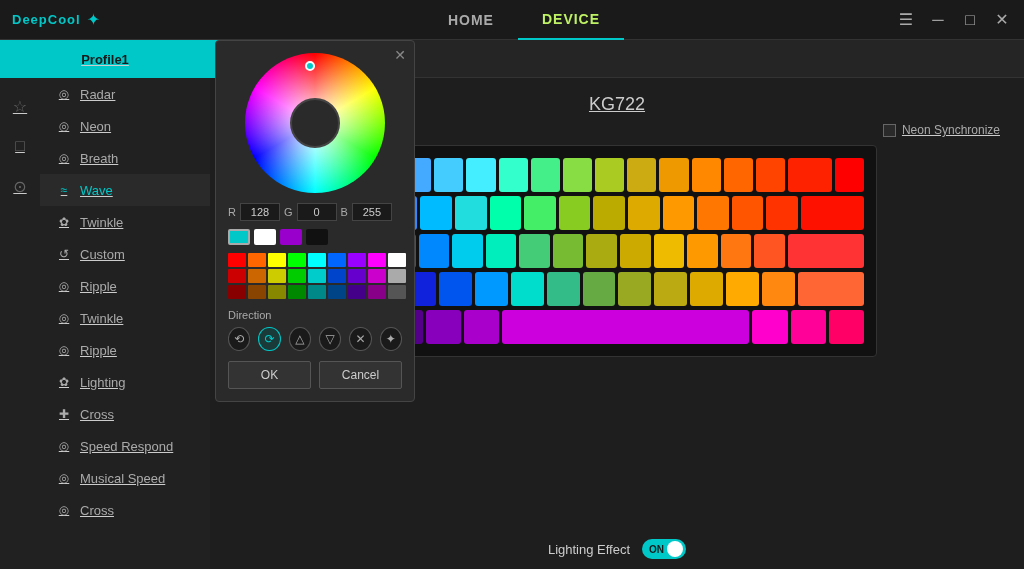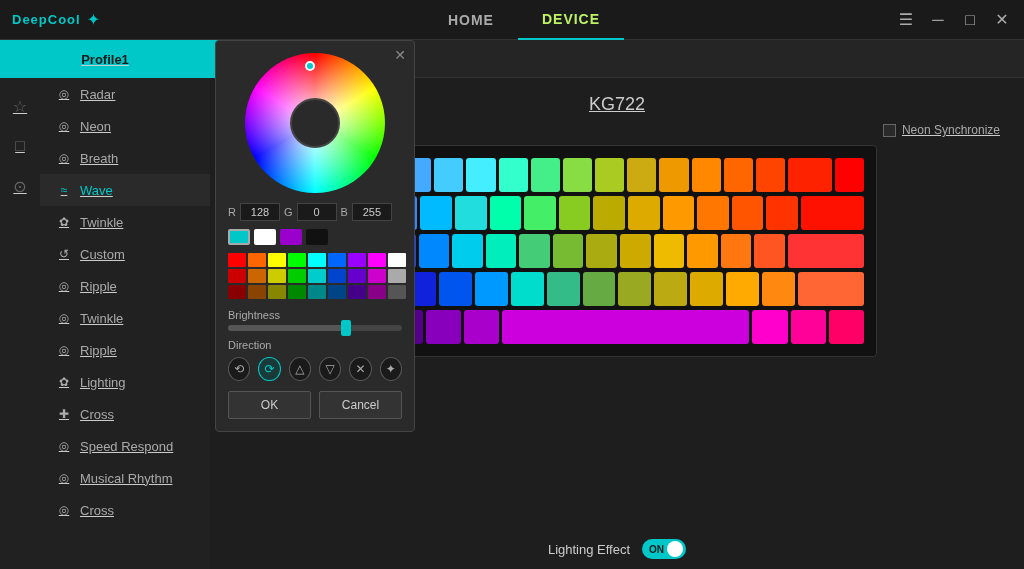--- a/index.html
+++ b/index.html
@@ -512,21 +512,21 @@
         <div class="sidebar-item">
           <span class="item-icon">✚</span>
           <span>Cross</span>
         </div>
         <div class="sidebar-item">
           <span class="item-icon">◎</span>
           <span>Speed Respond</span>
         </div>
         <div class="sidebar-item">
           <span class="item-icon">◎</span>
-          <span>Musical Rhythm</span>
+          <span>Musical Speed</span>
         </div>
         <div class="sidebar-item">
           <span class="item-icon">◎</span>
           <span>Cross</span>
         </div>
       </div>
     </div>
   </div>
 
   <div class="content-area">
@@ -683,27 +683,20 @@
         <div class="palette-cell" style="background:#884400"></div>
         <div class="palette-cell" style="background:#888800"></div>
         <div class="palette-cell" style="background:#008800"></div>
         <div class="palette-cell" style="background:#008888"></div>
         <div class="palette-cell" style="background:#004488"></div>
         <div class="palette-cell" style="background:#440088"></div>
         <div class="palette-cell" style="background:#880088"></div>
         <div class="palette-cell" style="background:#555555"></div>
       </div>
 
-      <div class="slider-section">
-        <div class="slider-label">Brightness</div>
-        <div class="slider-track">
-          <div class="slider-fill" style="width:70%"></div>
-          <div class="slider-thumb" style="left:65%"></div>
-        </div>
-      </div>
 
 
       <div class="direction-section">
         <div class="direction-label">Direction</div>
         <div class="direction-buttons">
           <div class="dir-btn">⟲</div>
           <div class="dir-btn active">⟳</div>
           <div class="dir-btn">△</div>
           <div class="dir-btn">▽</div>
           <div class="dir-btn">✕</div>

